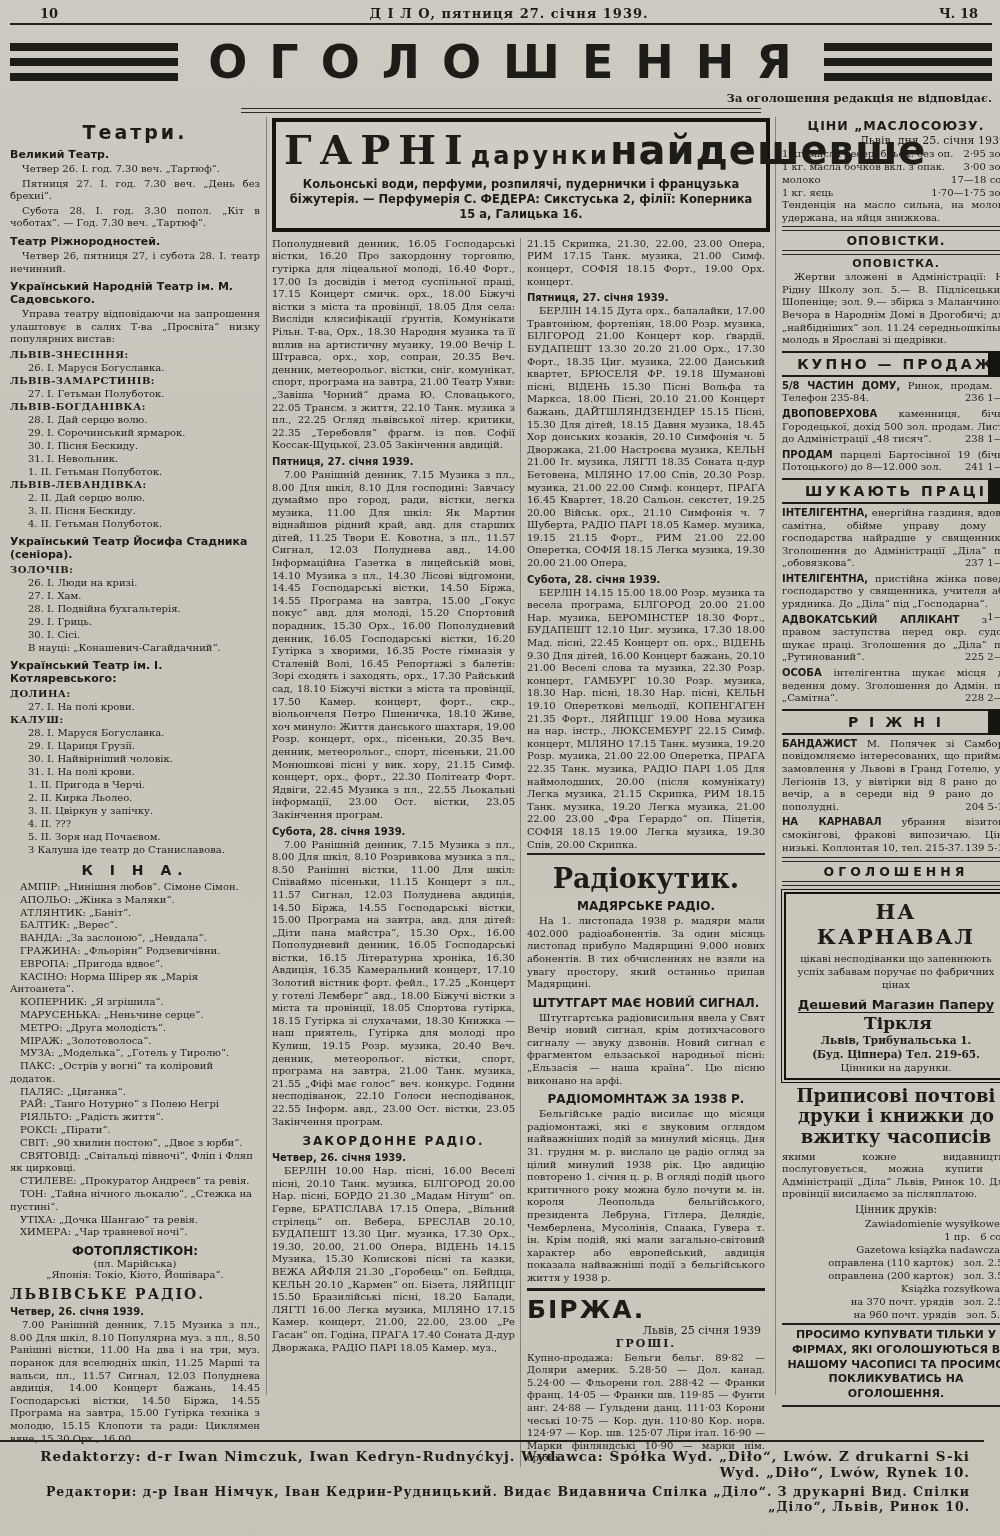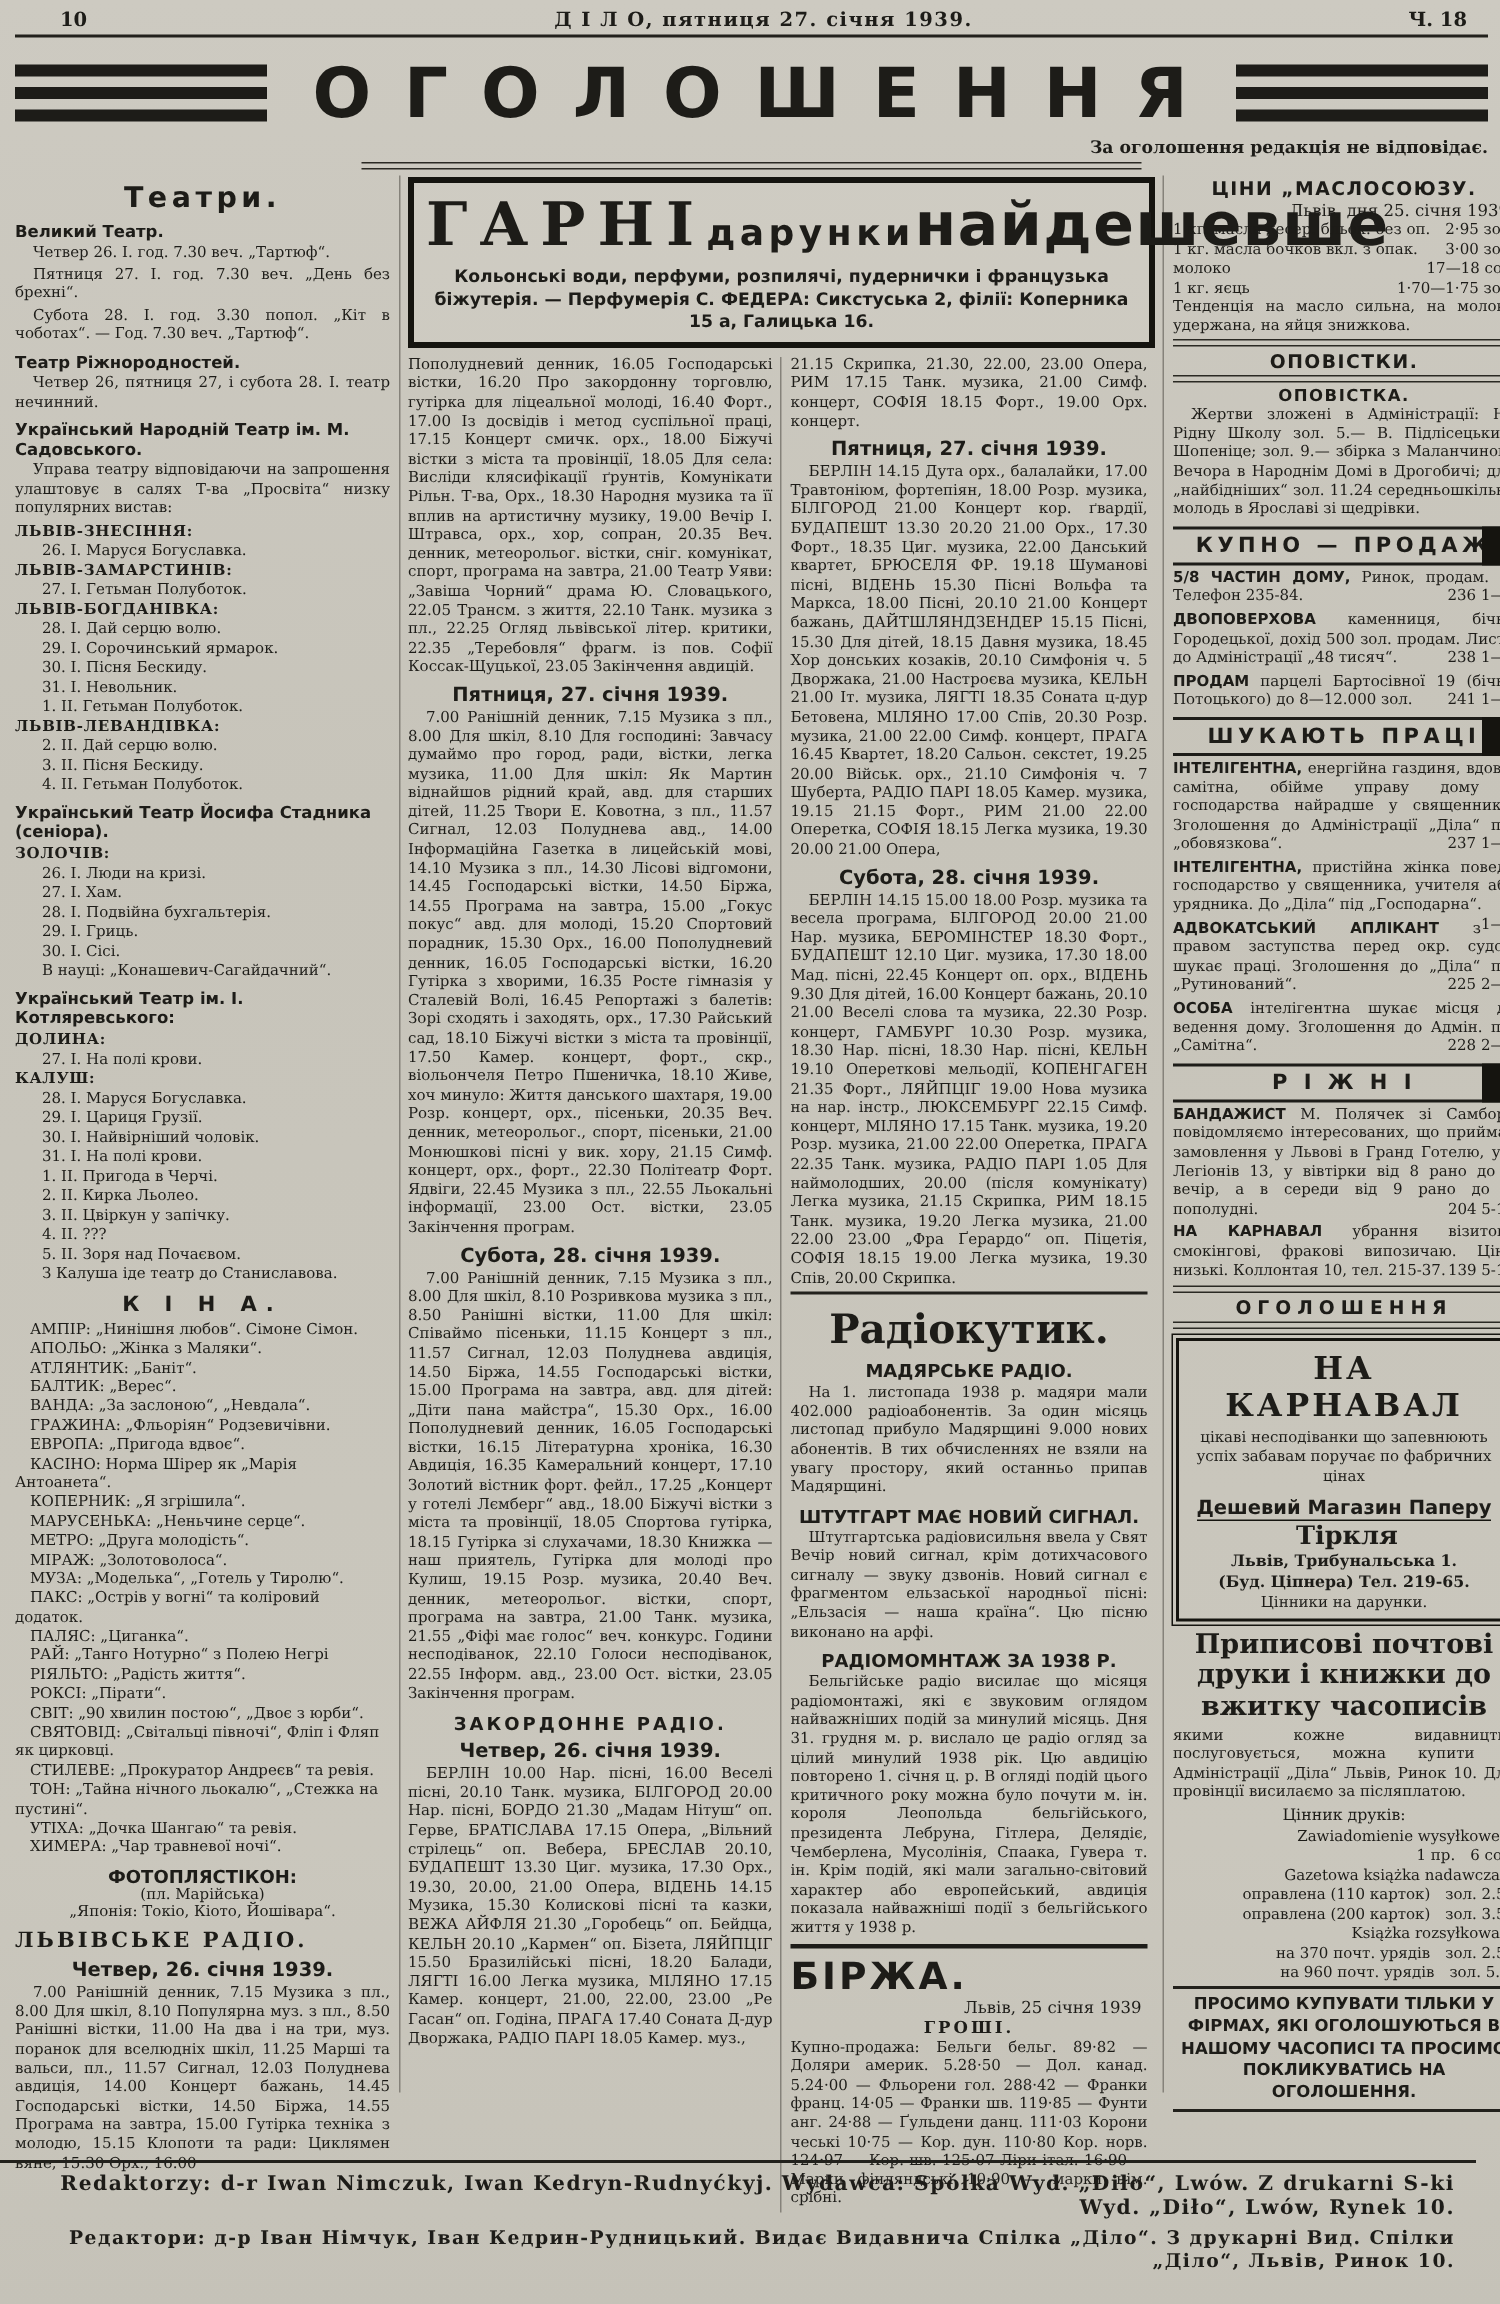--- a/index.html
+++ b/index.html
@@ -44,21 +44,21 @@
   .subhead{font-family:"DejaVu Sans",sans-serif;font-weight:700;font-size:11px;margin:5px 0 2px;}
   .sched div{font-size:10px;line-height:1.3;}
   .sched .place{font-weight:bold;letter-spacing:0.5px;}
   .sched .line{padding-left:18px;}
   .kina-title{font-family:"DejaVu Sans",sans-serif;font-weight:800;text-align:center;
     font-size:14px;letter-spacing:6px;margin:6px 0 3px;}
   .cine div{font-size:10px;line-height:1.28;text-indent:10px;}
   .foto-head{font-family:"DejaVu Sans",sans-serif;font-weight:800;text-align:center;font-size:12px;margin:5px 0 0;}
   .center{text-align:center;}
   .radio-head{font-weight:bold;font-size:14px;letter-spacing:2px;margin:6px 0 1px;}
-  .day-head{font-family:"DejaVu Sans",sans-serif;font-weight:700;font-size:13px;text-align:center;margin:4px 0 2px;}
+  .day-head{font-family:"DejaVu Sans",sans-serif;font-weight:700;font-size:10px;margin:4px 0 2px;}
 
   
   .bigad{border:4px solid #15140f;margin:1px 0 6px;padding:4px 8px 6px;background:rgba(255,255,255,0.06);}
   .bigad-line{display:flex;align-items:baseline;justify-content:space-between;}
   .bigad-w1{font-family:"DejaVu Serif",serif;font-weight:bold;font-size:40px;letter-spacing:8px;}
   .bigad-w2{font-family:"DejaVu Sans",sans-serif;font-weight:800;font-size:24px;letter-spacing:3px;}
   .bigad-w3{font-family:"DejaVu Sans",sans-serif;font-weight:800;font-size:40px;letter-spacing:1px;}
   .bigad-body{font-family:"DejaVu Sans",sans-serif;font-weight:700;font-size:11.5px;text-align:center;line-height:1.3;margin-top:4px;}
   .adcols{display:flex;}
   .adcolA{width:243px;flex:none;padding-right:5px;}

